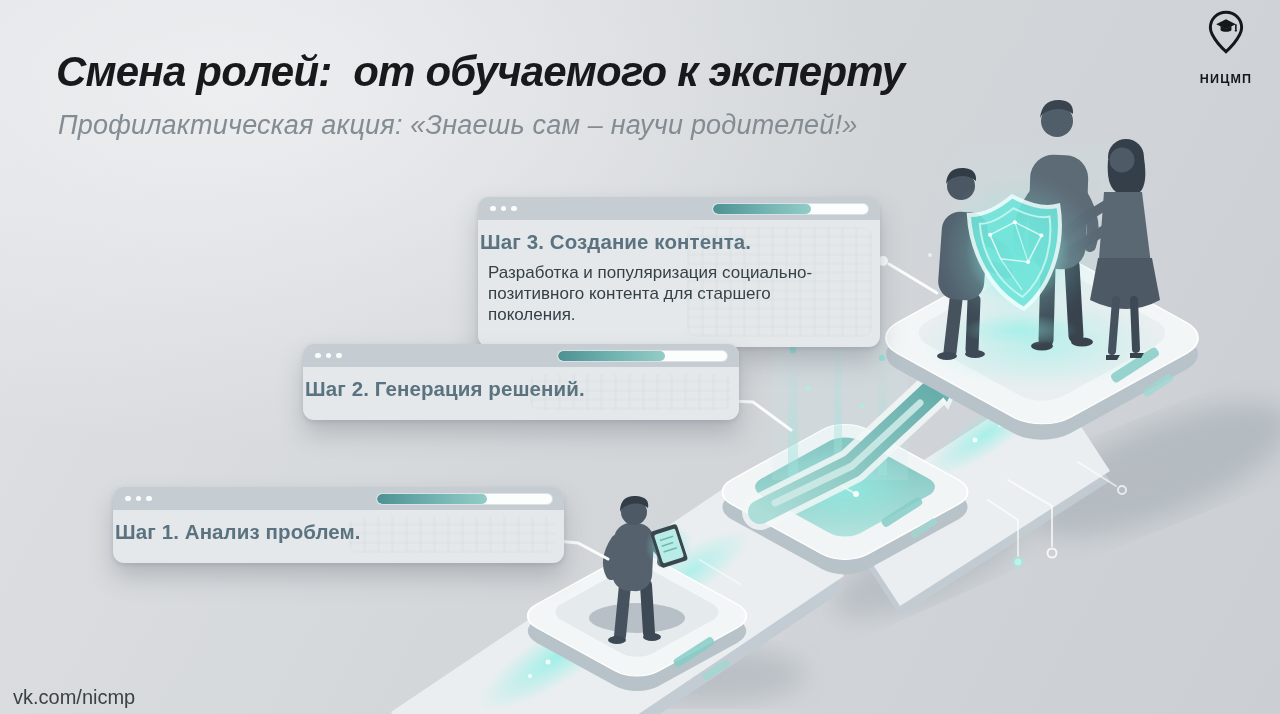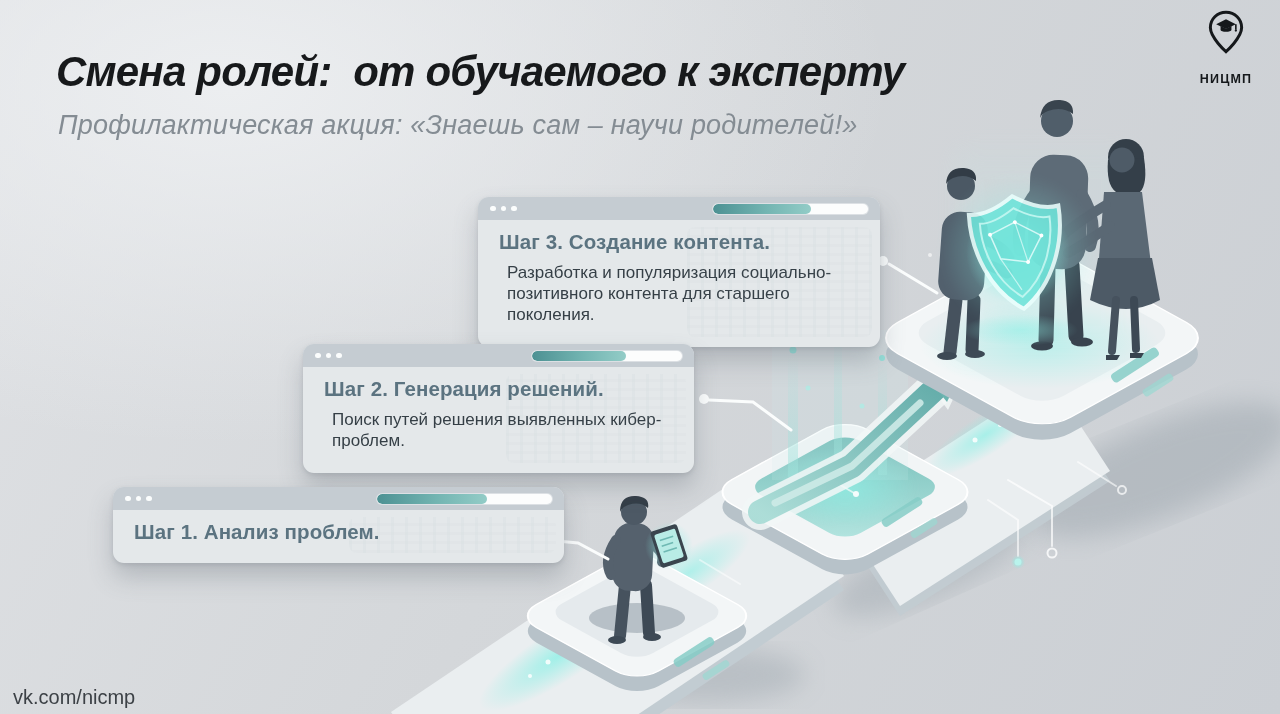--- a/index.html
+++ b/index.html
@@ -46,26 +46,26 @@
       repeating-linear-gradient(90deg, rgba(148,170,176,.10) 0 3px, transparent 3px 14px),
       repeating-linear-gradient(0deg, rgba(148,170,176,.07) 0 3px, transparent 3px 9px);
   }
   .card-header {
     height:23px; background:#c5ccd2; border-radius:11px 11px 0 0;
     display:flex; align-items:center; padding:0 12px;
   }
   .win-dot { width:5.5px; height:5.5px; border-radius:50%; background:#fbfdfd; margin-right:5px; }
   .pill { margin-left:auto; width:41%; height:10px; background:#fcfdfd; border-radius:6px; overflow:hidden; box-shadow:0 0 0 1px rgba(255,255,255,.4); }
   .pill-fill { height:100%; width:63%; border-radius:6px; background:linear-gradient(90deg,#4d9193 0%, #73b5b2 55%, #93ccc7 100%); }
-  .card-body { position:relative; padding:10px 21px 14px; }
+  .card-body { position:relative; padding:10px 2px 14px; }
   .card-body h3 { margin:0 0 5px; font-size:20.5px; font-weight:700; color:#5b7380; letter-spacing:0.1px; }
   .card-body p  { margin:8px; font-size:17px; line-height:1.24; font-weight:400; color:#353f46; max-width:370px; }
 
   .card-step3 { left:478px; top:197px; width:402px; }
-  .card-step2 { left:303px; top:344px; width:391px; }
+  .card-step2 { left:303px; top:344px; width:436px; }
   .card-step1 { left:113px; top:487px; width:451px; }
 
   
   .footer-link { position:absolute; left:13px; bottom:5px; z-index:5; font-size:20px; color:#3c4146;text-align:right; }
 </style>
 </head>
 <body>
 
 <div class="slide">
 
@@ -302,21 +302,20 @@
     <div class="card-header">
       <span class="win-dot"></span>
       <span class="win-dot"></span>
       <span class="win-dot"></span>
       <div class="pill">
           <div class="pill-fill"></div>
         </div>
     </div>
     <div class="card-body">
       <h3>Шаг 2. Генерация решений.</h3>
-      <p>Поиск путей решения выявленных кибер-проблем.</p>
     </div>
   </section>
 
   <section class="card card-step1">
     <div class="card-header">
       <span class="win-dot"></span>
       <span class="win-dot"></span>
       <span class="win-dot"></span>
       <div class="pill">
           <div class="pill-fill"></div>

